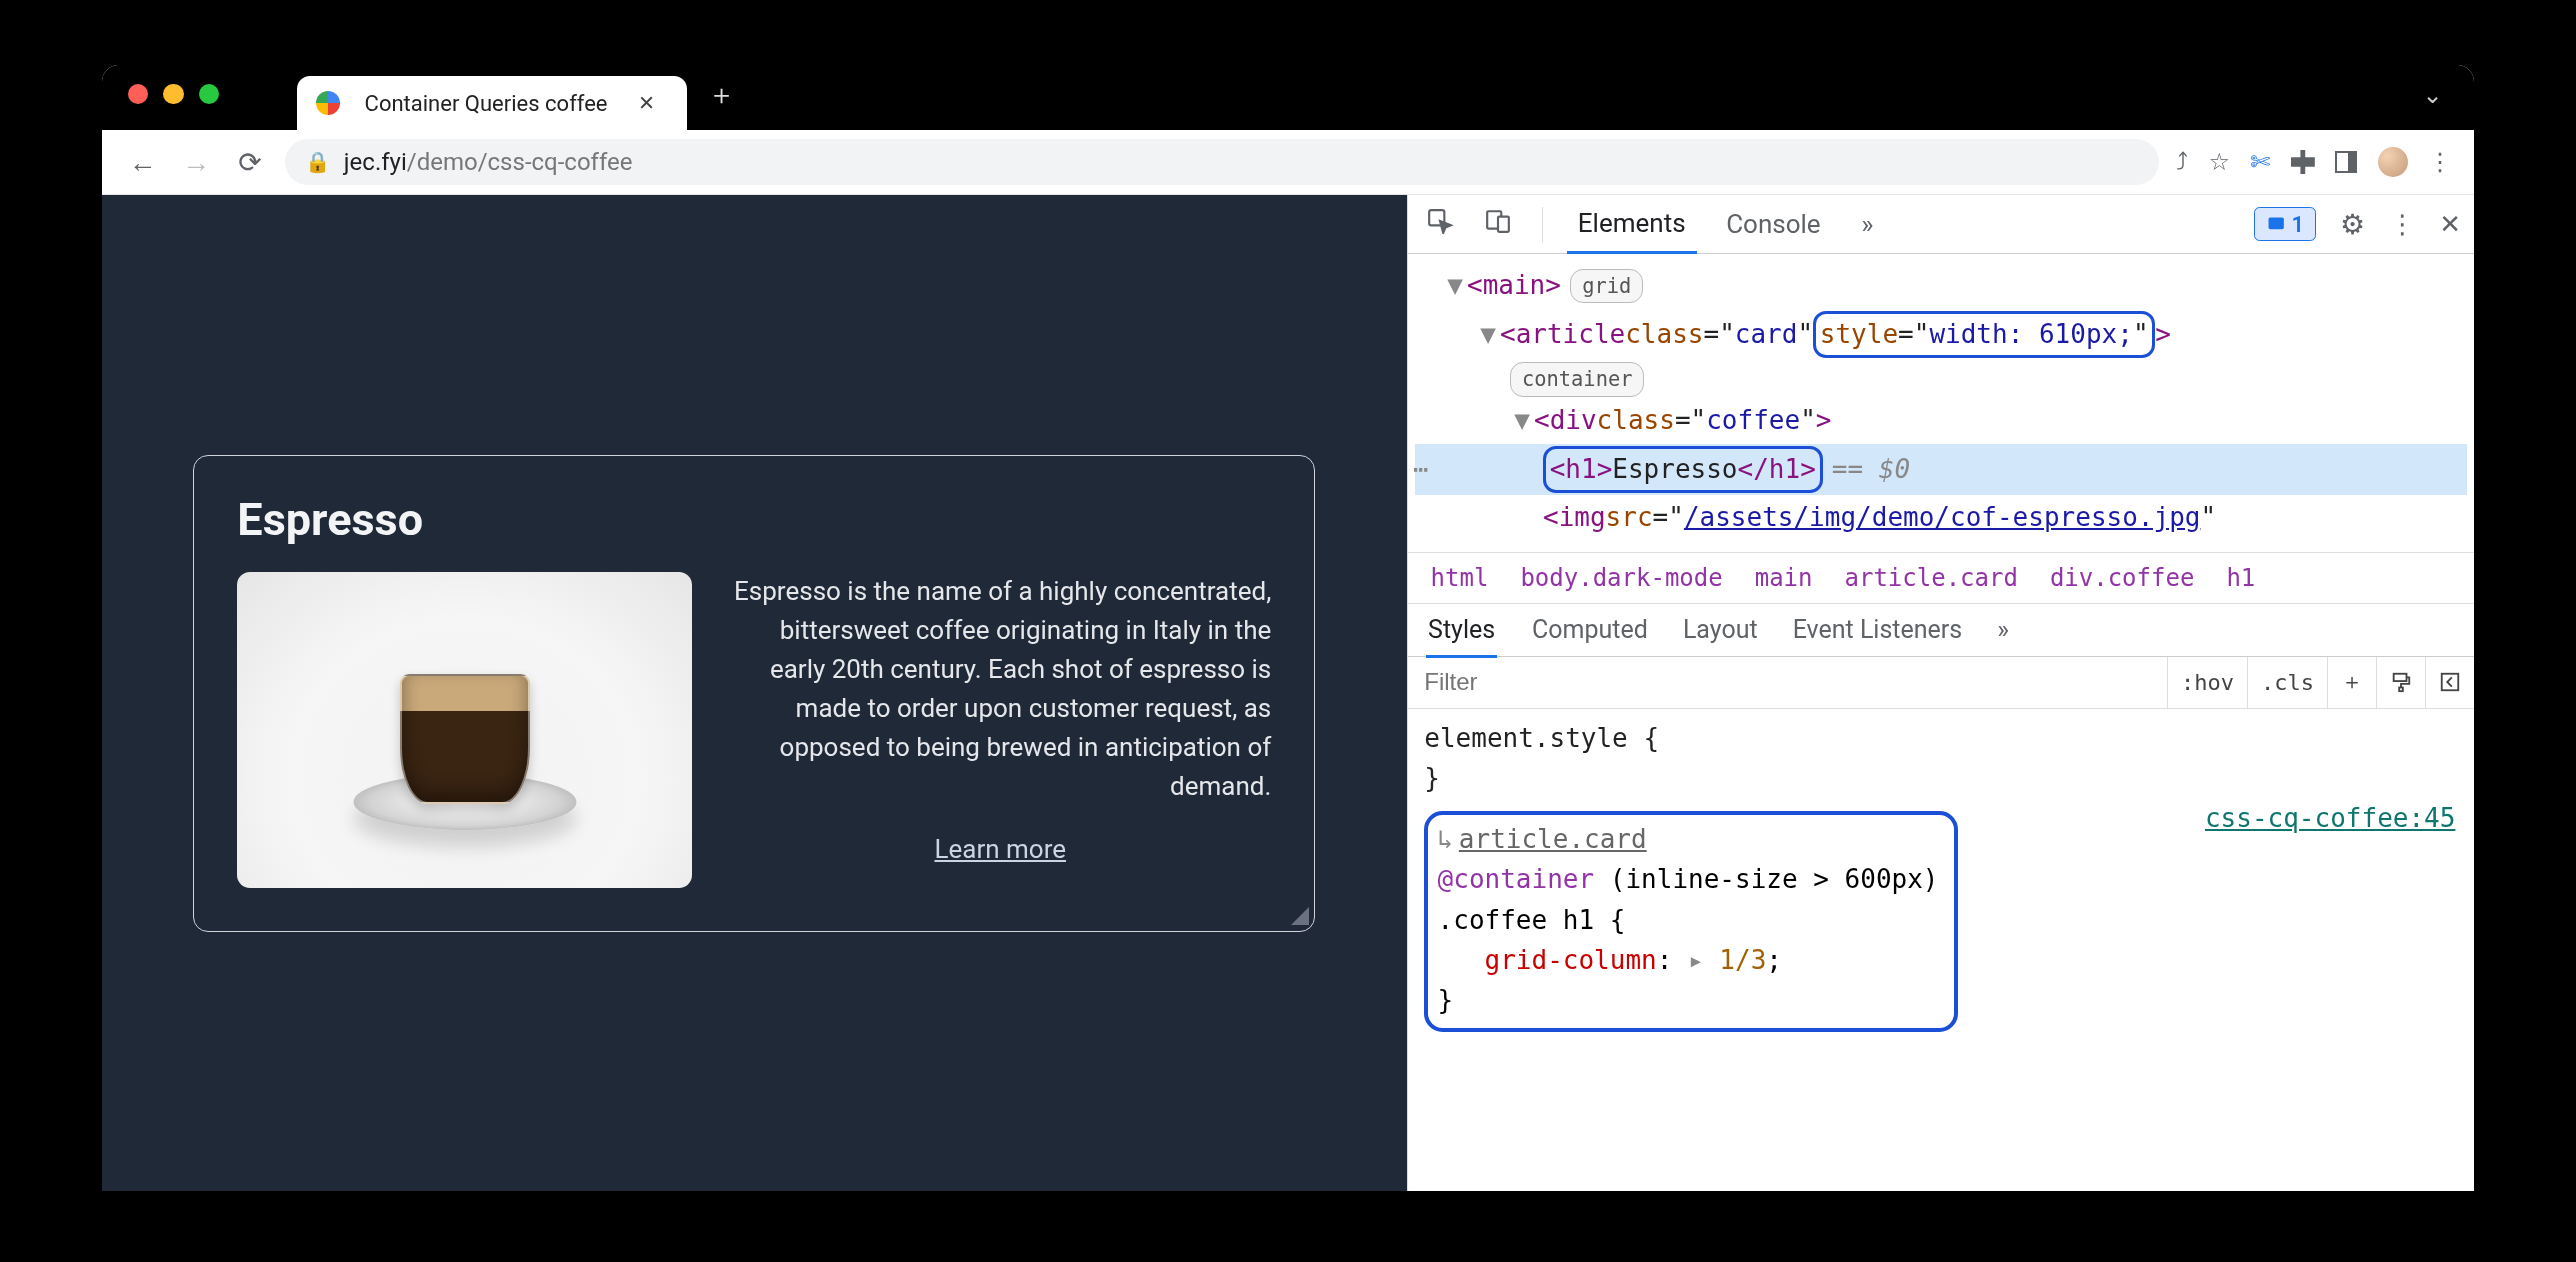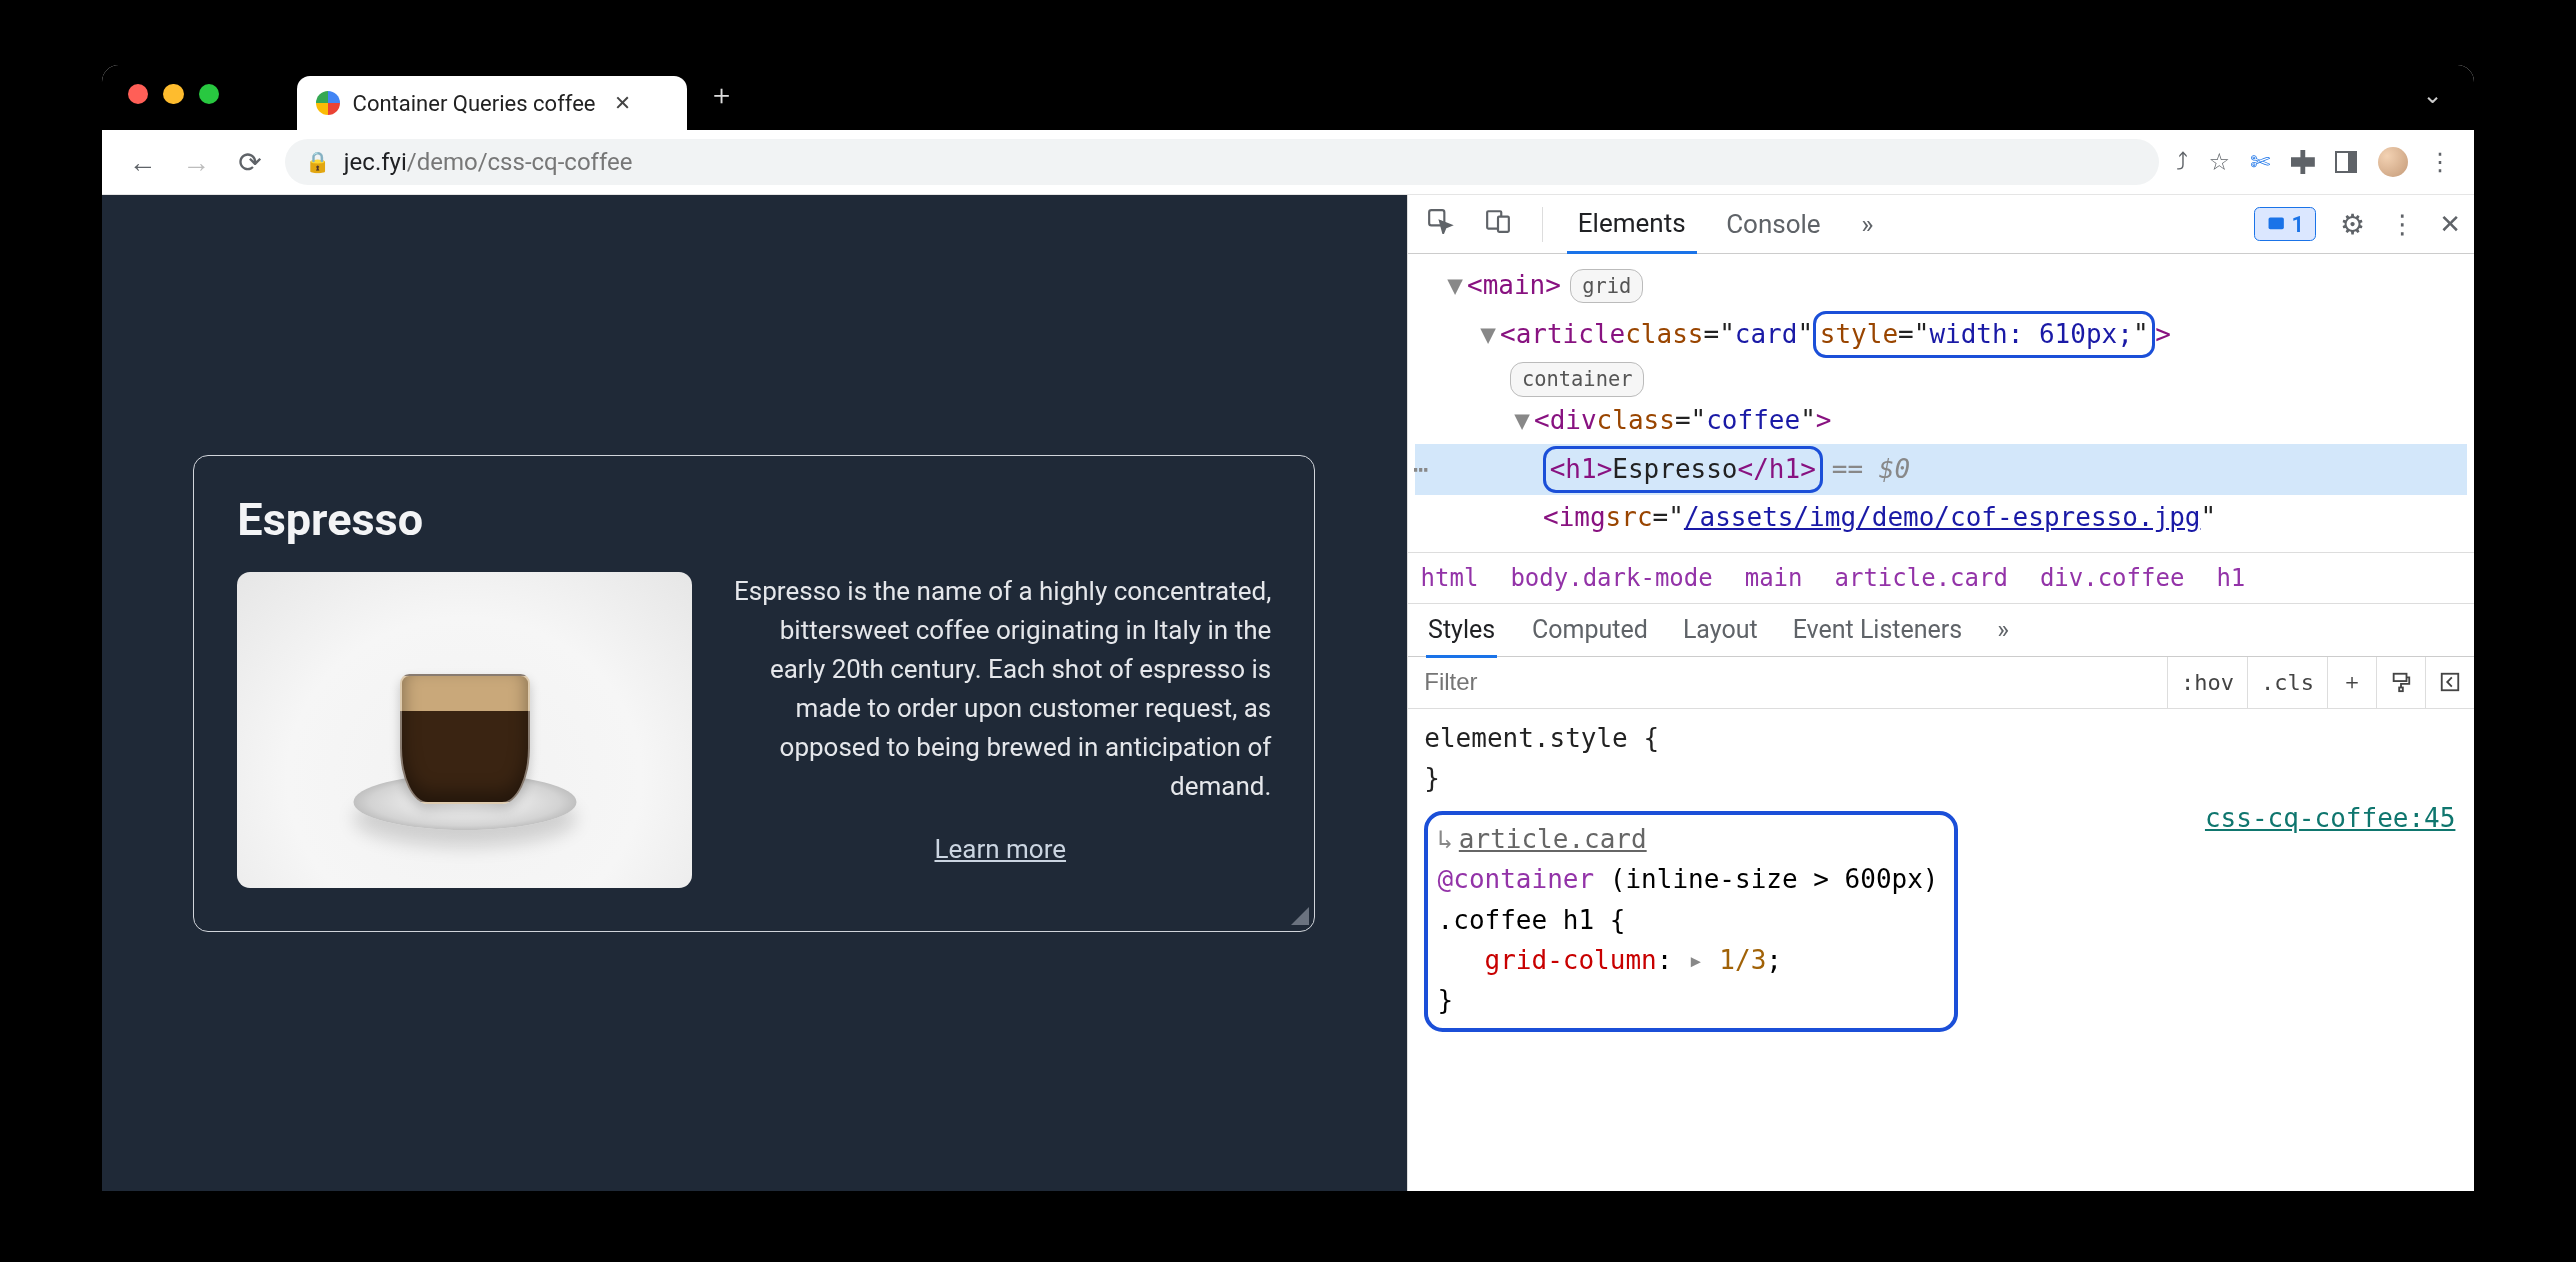--- a/index.html
+++ b/index.html
@@ -57,21 +57,21 @@
   .tl-yel { background:#febc2e; }
   .tl-grn { background:#28c840; }
   .tab {
     margin-left: 158px;
     background: #fff;
     height: 54px;
     border-radius: 13px 13px 0 0;
     display: flex;
     align-items: center;
     padding: 0 16.7px 0 18.6px;
-    gap: 13px;
+    gap: 25px;
     min-width: 390px;
     font-size: 22px;
     color: #222;
   }
   .favicon {
     width: 24px; height: 24px; border-radius: 50%;
     background: conic-gradient(#4285f4 0 25%, #ea4335 0 50%, #fbbc05 0 75%, #34a853 0 100%);
     flex-shrink: 0;
   }
   .tab .close { font-size: 20.4px; color:#444; padding: 0 5.6px; }
@@ -248,21 +248,21 @@
   .annot {
     display:inline-block; border:3.7px solid #1b4fd8; border-radius: 13px;
     padding: 0 3.7px;
   }
   .row.sel { background:#d3e7fa; position:relative;}
   .row.sel .dots { position:absolute; left:-1.9px; color:#888;}
   .eq0 { color:#888; font-style:italic; margin-left:9.3px;}
 
   .crumbs {
     border-top:0.9px solid #ddd;
-    padding: 11px 13px;
+    padding: 11px 23px;
     font-size: 24px;
     color:#9333a8;
     display:flex; gap:32px;
     font-family: Menlo, Consolas, monospace;
   }
   .crumbs span { color:#9333a8;}
 
   .styles-tabs {
     display:flex; gap:35px;
     border-top:0.9px solid #ddd;

